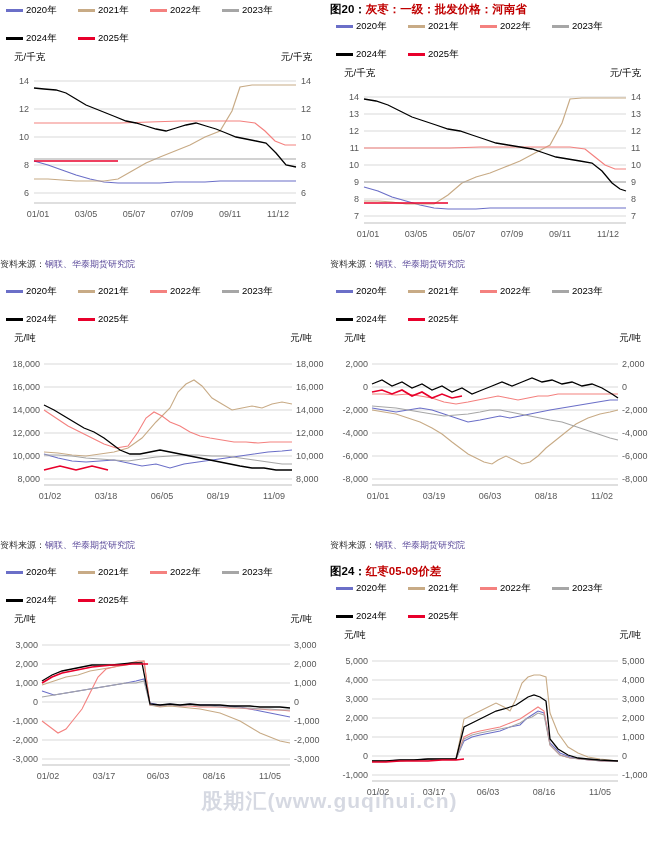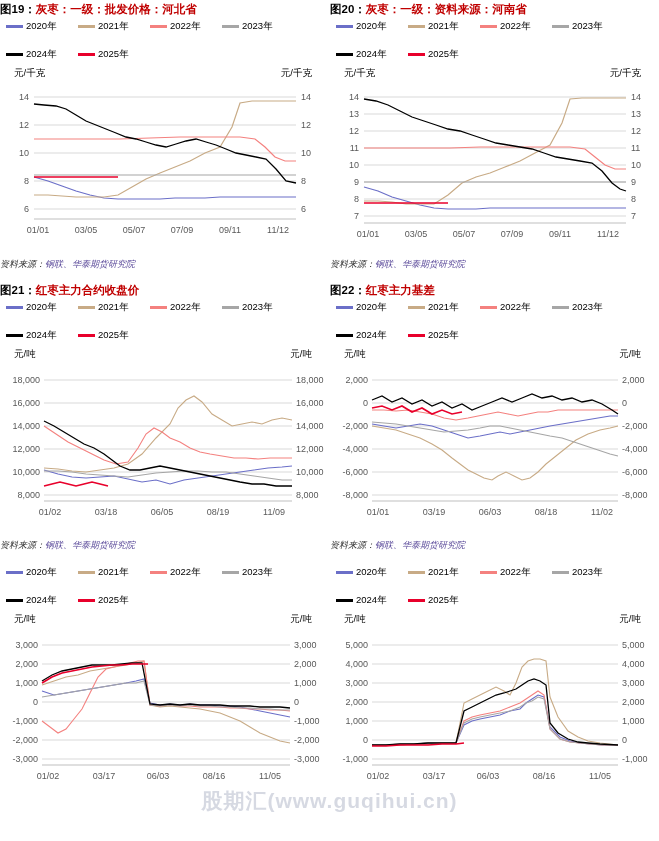--- a/index.html
+++ b/index.html
@@ -72,21 +72,20 @@
   .plotwrap {
     position: relative;
     margin-top: 7px;
   }
   .plotwrap svg { display: block; }
   .source {
     position: absolute;
     bottom: 10px;
     left: 0px;
     font-size: 9px;
-    font-style: italic;
     color: #333;
     white-space: nowrap;
   }
   .source .src-label { color: #333; }
   .source .src-org { color: #5b4a9a; }
   .watermark {
     position: absolute;
     left: 50%;
     transform: translateX(-50%);
     bottom: 26px;
@@ -97,23 +96,20 @@
     letter-spacing: 1px;
   }
   text { font-family: "Liberation Sans", sans-serif; }
 </style>
 </head>
 <body>
 
 <div class="grid">
 
   <div class="panel">
-    <div class="panel-title">
-      <span class="tnum">图19：</span><span class="tname">灰枣：一级：批发价格：河北省</span>
-    </div>
     <div class="legend">
       <div class="legend-row">
         <div class="legend-item">
             <span class="swatch" style="background:#6b6fc8"></span>
             <span>2020年</span>
           </div>
         <div class="legend-item">
             <span class="swatch" style="background:#c8ab86"></span>
             <span>2021年</span>
           </div>
@@ -185,21 +181,21 @@
         </g>
       </svg>
     </div>
     <div class="source">
       <span class="src-label">资料来源：</span><span class="src-org">钢联、华泰期货研究院</span>
     </div>
   </div>
 
   <div class="panel">
     <div class="panel-title">
-      <span class="tnum">图20：</span><span class="tname">灰枣：一级：资料来源：河南省</span>
+      <span class="tnum">图20：</span><span class="tname">灰枣：一级：批发价格：河南省</span>
     </div>
     <div class="legend">
       <div class="legend-row">
         <div class="legend-item">
             <span class="swatch" style="background:#6b6fc8"></span>
             <span>2020年</span>
           </div>
         <div class="legend-item">
             <span class="swatch" style="background:#c8ab86"></span>
             <span>2021年</span>
@@ -276,23 +272,20 @@
           <text x="278" y="150">11/12</text>
         </g>
       </svg>
     </div>
     <div class="source">
       <span class="src-label">资料来源：</span><span class="src-org">钢联、华泰期货研究院</span>
     </div>
   </div>
 
   <div class="panel">
-    <div class="panel-title">
-      <span class="tnum">图21：</span><span class="tname">红枣主力合约收盘价</span>
-    </div>
     <div class="legend">
       <div class="legend-row">
         <div class="legend-item">
             <span class="swatch" style="background:#6b6fc8"></span>
             <span>2020年</span>
           </div>
         <div class="legend-item">
             <span class="swatch" style="background:#c8ab86"></span>
             <span>2021年</span>
           </div>
@@ -361,23 +354,20 @@
           <text x="274" y="147">11/09</text>
         </g>
       </svg>
     </div>
     <div class="source">
       <span class="src-label">资料来源：</span><span class="src-org">钢联、华泰期货研究院</span>
     </div>
   </div>
 
   <div class="panel">
-    <div class="panel-title">
-      <span class="tnum">图22：</span><span class="tname">红枣主力基差</span>
-    </div>
     <div class="legend">
       <div class="legend-row">
         <div class="legend-item">
             <span class="swatch" style="background:#6b6fc8"></span>
             <span>2020年</span>
           </div>
         <div class="legend-item">
             <span class="swatch" style="background:#c8ab86"></span>
             <span>2021年</span>
           </div>
@@ -529,20 +519,23 @@
           <text x="158" y="146">06/03</text>
           <text x="214" y="146">08/16</text>
           <text x="270" y="146">11/05</text>
         </g>
       </svg>
     </div>
 
   </div>
 
   <div class="panel">
+    <div class="panel-title">
+      <span class="tnum">图24：</span><span class="tname">红枣05-09价差</span>
+    </div>
     <div class="legend">
       <div class="legend-row">
         <div class="legend-item">
             <span class="swatch" style="background:#6b6fc8"></span>
             <span>2020年</span>
           </div>
         <div class="legend-item">
             <span class="swatch" style="background:#c8ab86"></span>
             <span>2021年</span>
           </div>

